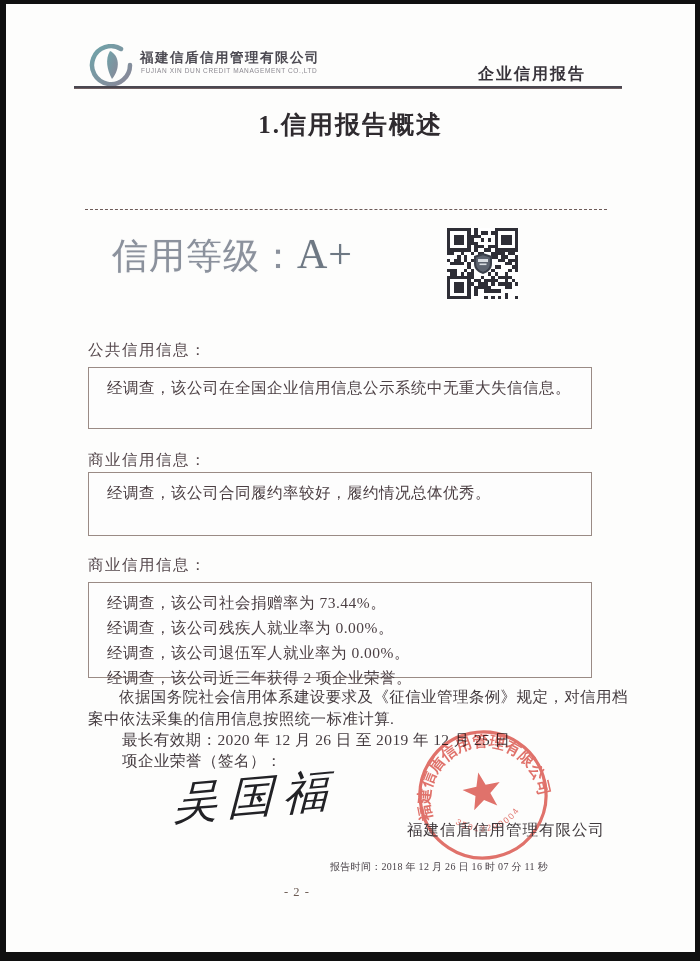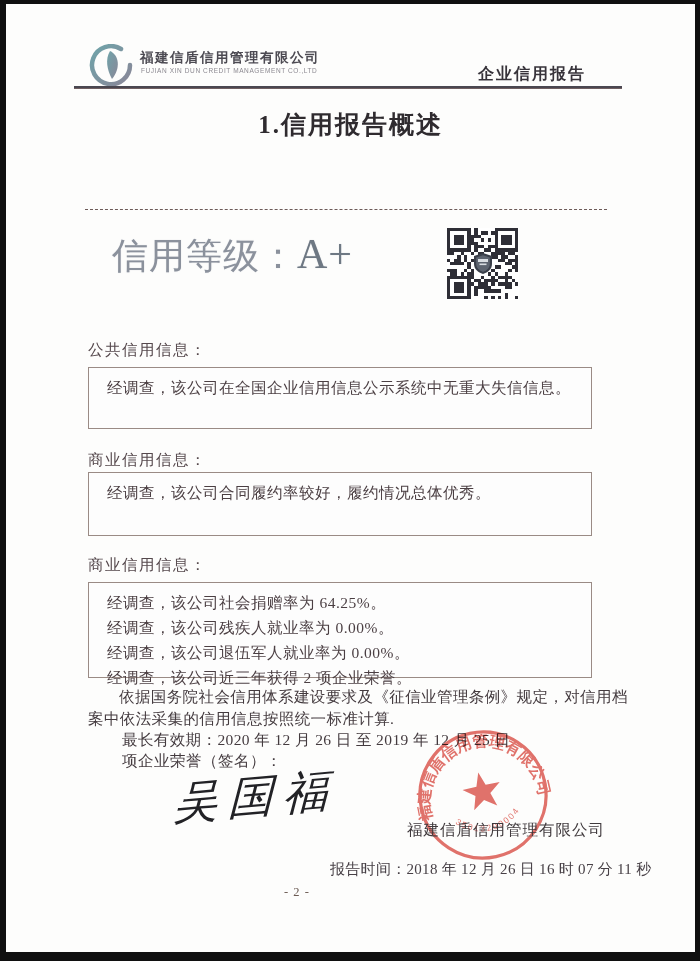--- a/index.html
+++ b/index.html
@@ -109,21 +109,21 @@
     position:absolute;left:402px;top:716px;width:150px;height:150px;
     transform:rotate(-12deg);
     opacity:.85;mix-blend-mode:multiply;
   }
   .issuer{
     position:absolute;left:401px;top:816px;
     font-size:15.5px;letter-spacing:1px;color:#3f393c;
   }
   .report-time{
     position:absolute;left:324px;top:856px;
-    font-size:15px;letter-spacing:0.3px;color:#474046;
+    font-size:10px;letter-spacing:0.3px;color:#474046;
   }
   .page-number{
     position:absolute;left:278px;top:881px;
     font-size:12.5px;letter-spacing:1px;color:#6b5a52;
   }
 </style>
 </head>
 <body>
 
 <div class="page">
@@ -388,21 +388,21 @@
     <div>经调查，该公司在全国企业信用信息公示系统中无重大失信信息。</div>
   </div>
 
   <div class="sec-heading" id="hd-business">商业信用信息：</div>
   <div class="sec-box" id="box-business">
     <div>经调查，该公司合同履约率较好，履约情况总体优秀。</div>
   </div>
 
   <div class="sec-heading" id="hd-honor">商业信用信息：</div>
   <div class="sec-box" id="box-honor">
-    <div>经调查，该公司社会捐赠率为 64.25%。</div>
+    <div>经调查，该公司社会捐赠率为 73.44%。</div>
     <div>经调查，该公司残疾人就业率为 0.00%。</div>
     <div>经调查，该公司退伍军人就业率为 0.00%。</div>
     <div>经调查，该公司近三年获得 2 项企业荣誉。</div>
   </div>
 
   <p class="basis">依据国务院社会信用体系建设要求及《征信业管理条例》规定，对信用档案中依法采集的信用信息按照统一标准计算.</p>
   <div class="validity">最长有效期：2020 年 12 月 26 日 至 2019 年 12 月 25 日</div>
   <div class="signer-label">项企业荣誉（签名）：</div>
   <div class="signature">吴国福</div>
 

